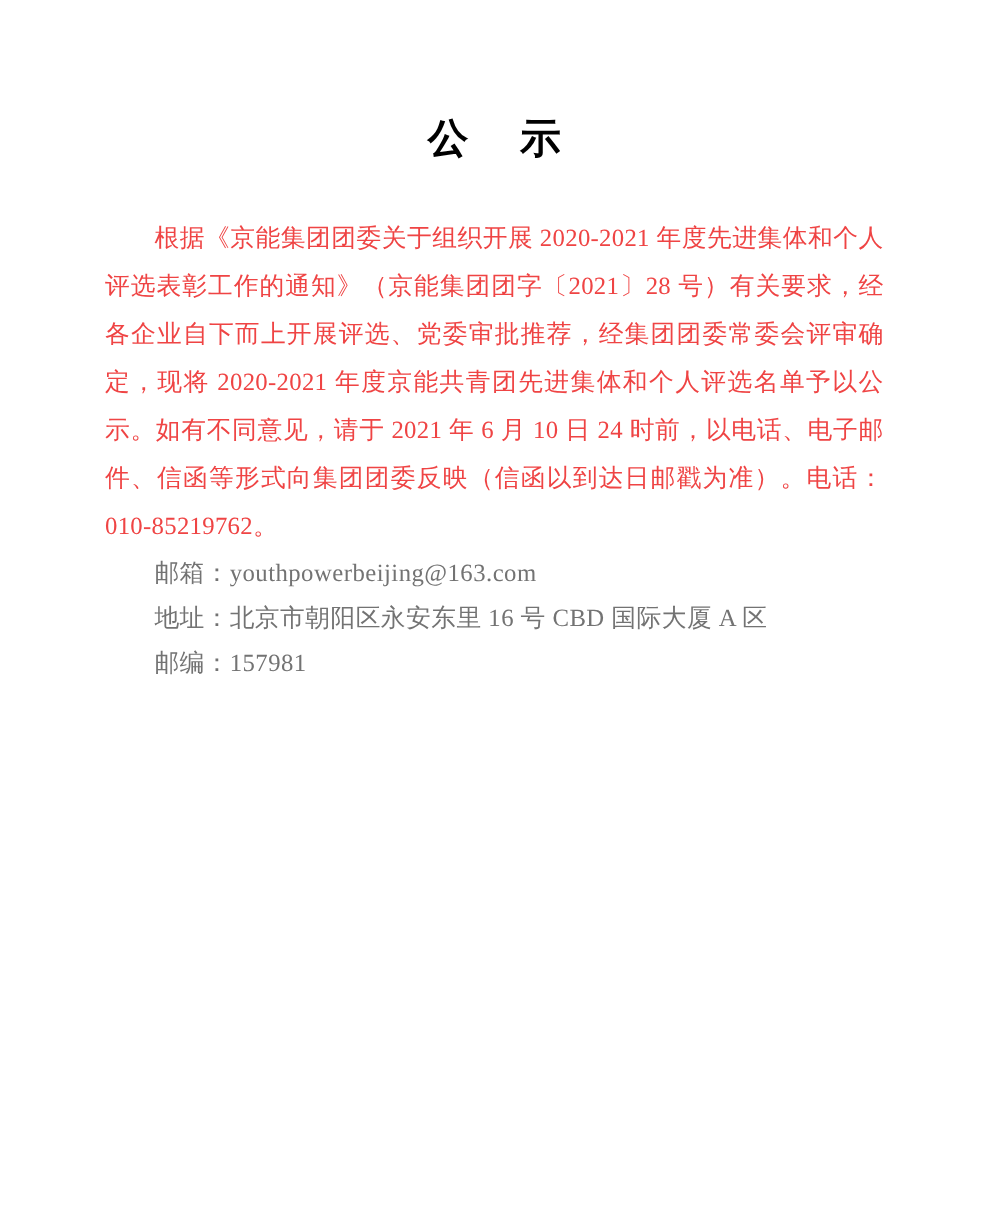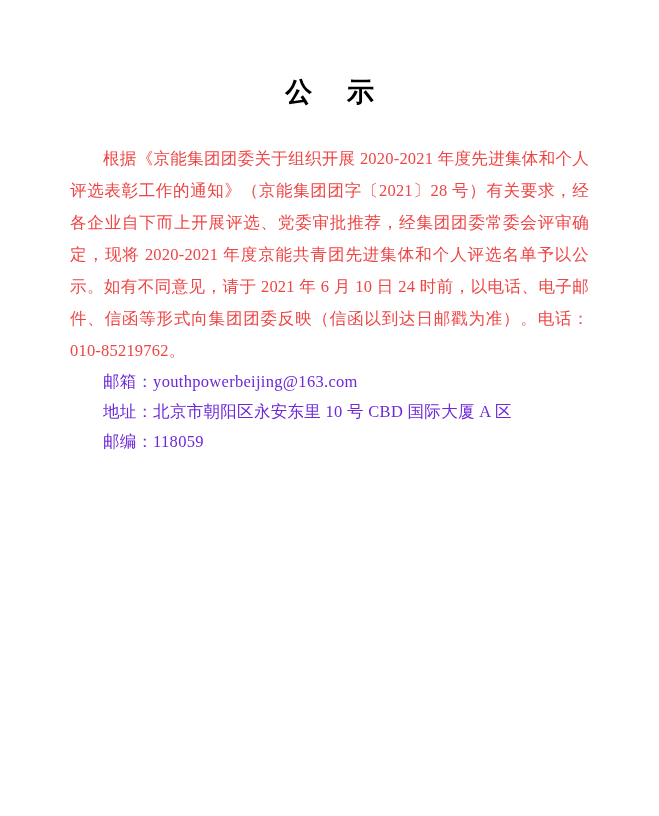--- a/index.html
+++ b/index.html
@@ -52,21 +52,21 @@
     margin: 0;
     padding: 0;
     list-style: none;
   }
   .contact-line {
     font-size: 16.5px;
     line-height: 30px;
     text-indent: 2em;
     letter-spacing: 0.2px;
     white-space: nowrap;
-    color: #6d28d9;
+    color: #737373;
   }
   .contact-line .label {
     letter-spacing: 0.2px;
   }
   .contact-line .value {
     letter-spacing: 0.3px;
   }
 </style>
 </head>
 <body>
@@ -77,21 +77,21 @@
 
   <div class="body-block">
 
     <p class="para">根据《京能集团团委关于组织开展 2020-2021 年度先进集体和个人评选表彰工作的通知》（京能集团团字〔2021〕28 号）有关要求，经各企业自下而上开展评选、党委审批推荐，经集团团委常委会评审确定，现将 2020-2021 年度京能共青团先进集体和个人评选名单予以公示。如有不同意见，请于 2021 年 6 月 10 日 24 时前，以电话、电子邮件、信函等形式向集团团委反映（信函以到达日邮戳为准）。电话：010-85219762。</p>
 
     <ul class="contact-list">
       <li class="contact-line">
         <span class="label">邮箱：</span><span class="value">youthpowerbeijing@163.com</span>
       </li>
       <li class="contact-line">
-        <span class="label">地址：</span><span class="value">北京市朝阳区永安东里 10 号 CBD 国际大厦 A 区</span>
+        <span class="label">地址：</span><span class="value">北京市朝阳区永安东里 16 号 CBD 国际大厦 A 区</span>
       </li>
       <li class="contact-line">
-        <span class="label">邮编：</span><span class="value">118059</span>
+        <span class="label">邮编：</span><span class="value">157981</span>
       </li>
     </ul>
 
   </div>
 </div>
 
 </body></html>

